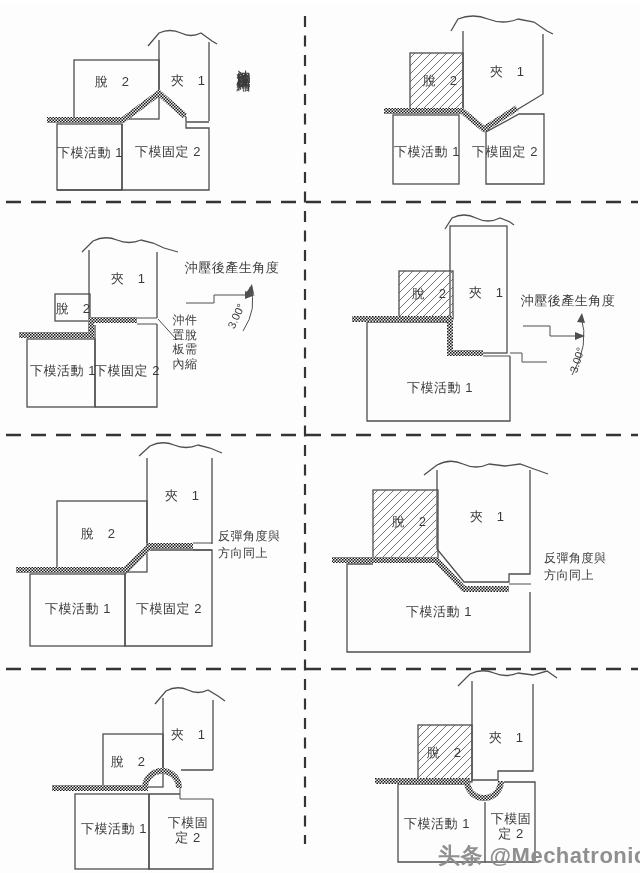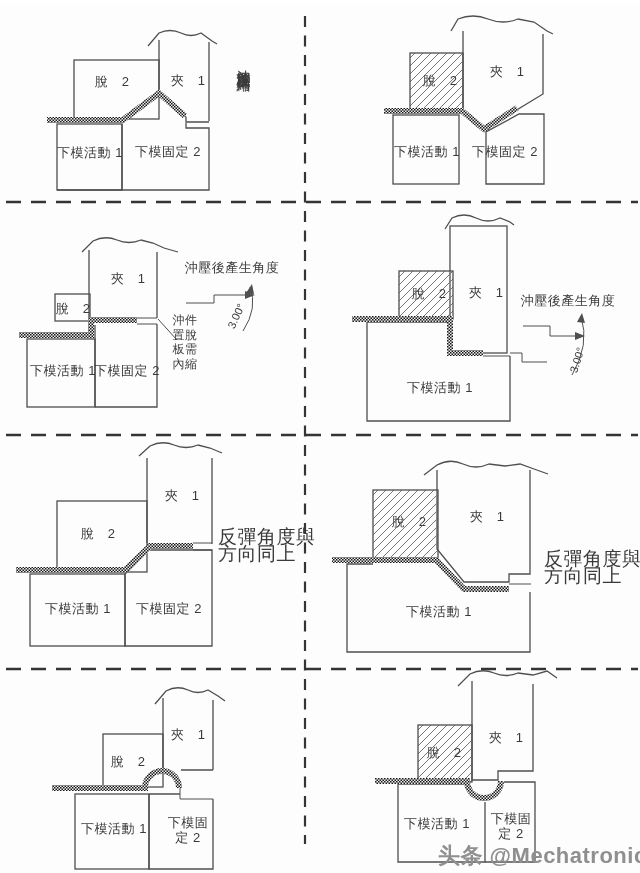--- a/index.html
+++ b/index.html
@@ -16,21 +16,21 @@
   .arrow{fill:#4f4f4f;stroke:none;}
   .dash-h{stroke:#343434;stroke-width:2.6;stroke-dasharray:15 10;fill:none;}
   .dash-v{stroke:#343434;stroke-width:2.2;stroke-dasharray:11 8.5;fill:none;}
   .lbl{
     position:absolute;transform:translate(-50%,-50%);
     font-size:13px;color:#3a3a3a;white-space:pre;text-align:center;
     line-height:15px;letter-spacing:0.5px;
   }
   .lbl.small{font-size:12px;line-height:14.5px;}
   .note-l{
-    position:absolute;font-size:19px;color:#3a3a3a;white-space:pre;
+    position:absolute;font-size:12px;color:#3a3a3a;white-space:pre;
     text-align:left;line-height:17px;letter-spacing:0.5px;
   }
   .lbl-v{
     position:absolute;writing-mode:vertical-rl;text-orientation:upright;
     font-size:14px;color:#3a3a3a;letter-spacing:1px;line-height:14px;
   }
   .angle-val{
     position:absolute;font-size:11px;color:#3a3a3a;white-space:pre;
   }
   .watermark{

